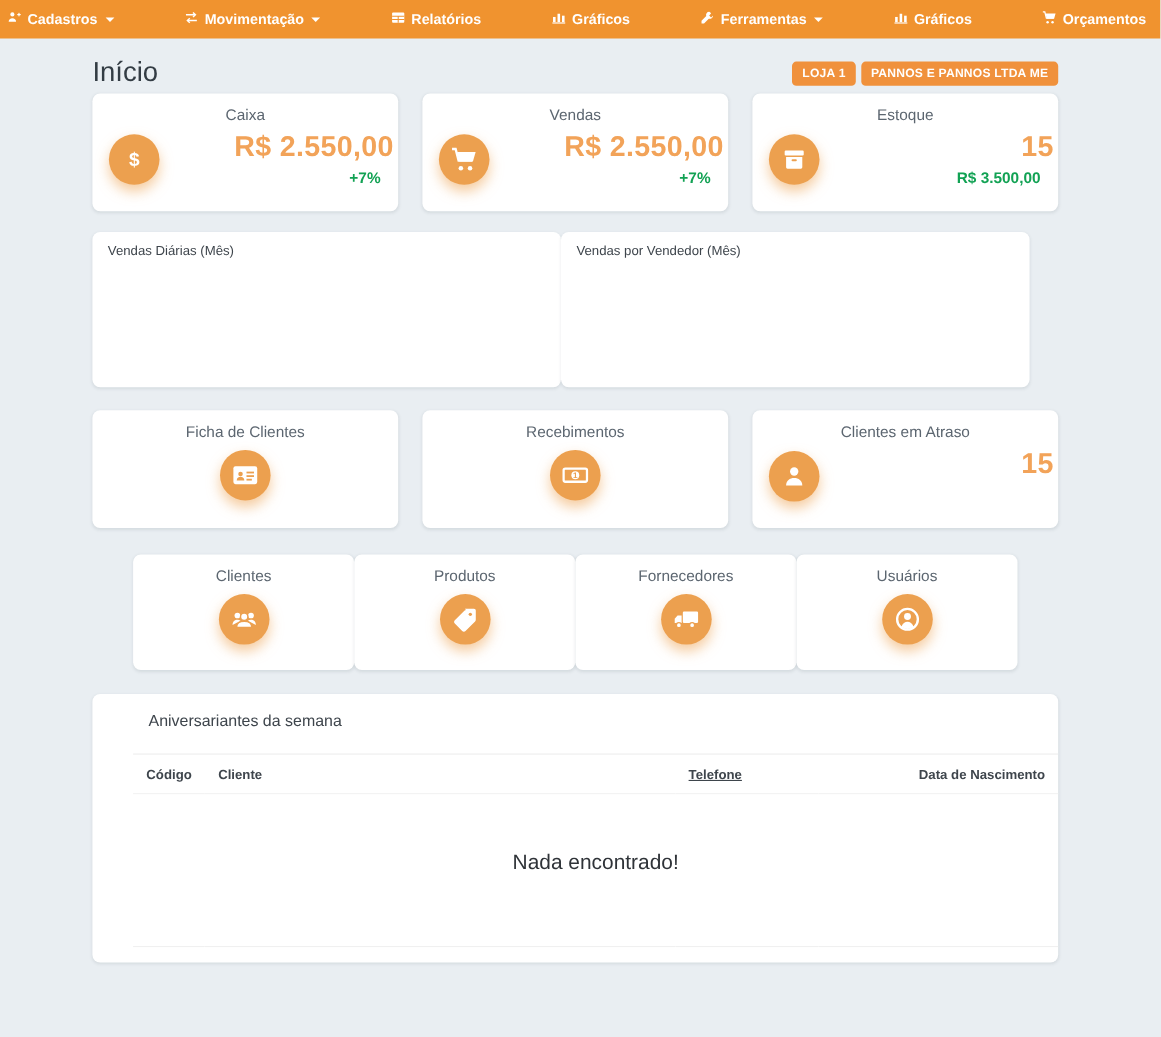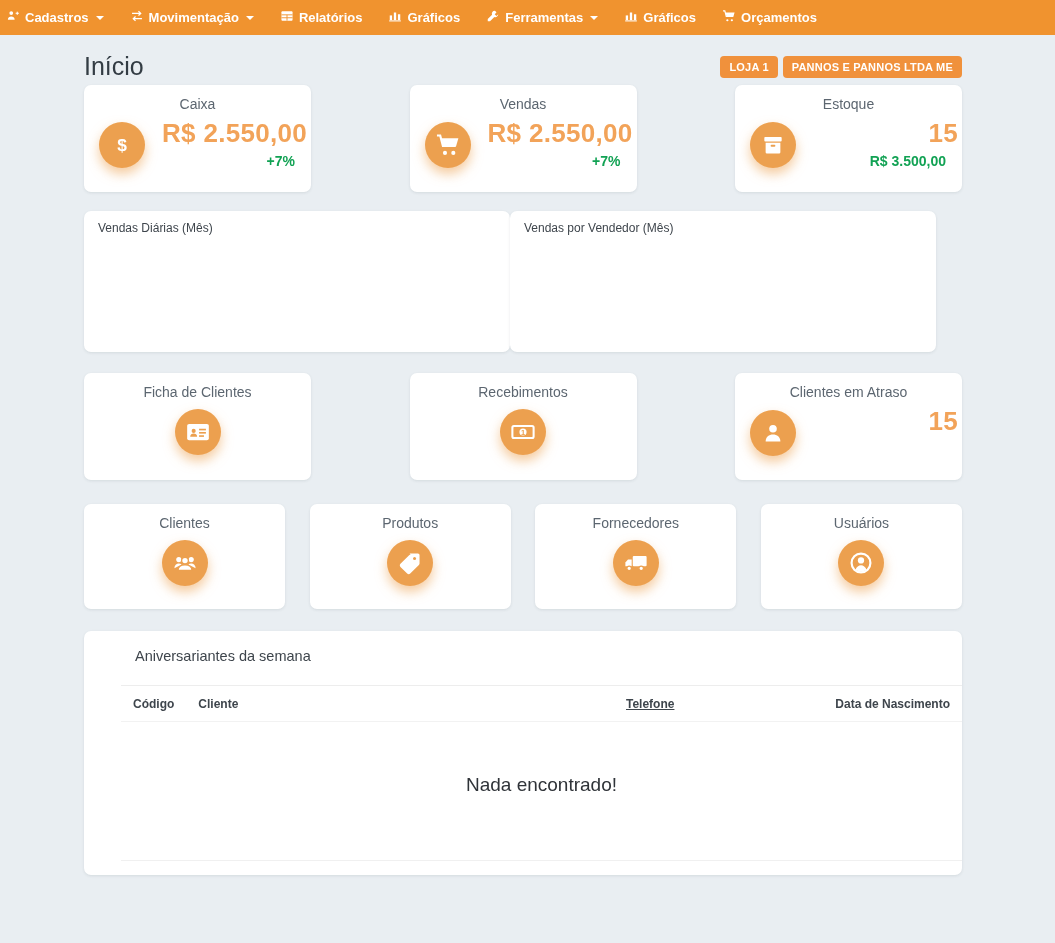--- a/index.html
+++ b/index.html
@@ -5,21 +5,21 @@
   * { box-sizing: border-box; margin: 0; padding: 0; }
   html,body { width:1055px; height:943px; overflow:hidden; }
   body {
     background:#E9EEF2;
     font-family:"Liberation Sans","DejaVu Sans",sans-serif;
     color:#3E454C;
   }
   
   .navbar {
     height:35px; background:#F0932F; display:flex; align-items:center;
-    width:100%; overflow:hidden;
+    width:100%; overflow:hidden;justify-content:space-between;
   }
   .nav-item {
     display:flex; align-items:center; gap:5px; padding:0 13px; height:100%;
     color:#fff; font-size:13px; font-weight:700; cursor:pointer; white-space:nowrap;
   }
   .nav-item:first-child { margin-left:-7px; }
   .nav-item svg { width:14px; height:14px; flex:0 0 auto; }
   .caret {
     width:0; height:0; margin-left:2px;
     border-left:4px solid transparent; border-right:4px solid transparent;
@@ -36,21 +36,21 @@
   .badge {
     background:#F0913C; color:#fff; font-size:11px; font-weight:700;
     padding:5px 9px; border-radius:4px; letter-spacing:.2px;
   }
   .row { display:flex; justify-content:space-between; }
   .card {
     background:#fff; border-radius:7px;
     box-shadow:0 1px 3px rgba(31,45,61,.10);
     position:relative;
   }
-  .stat-card { width:227px; height:107px; }
+  .stat-card { width:278px; height:107px; }
   .card-title { text-align:center; padding-top:11px; font-size:14px; color:#5C6670; }
   .icon-circle {
     width:46px; height:46px; border-radius:50%; background:#ECA04F;
     display:flex; align-items:center; justify-content:center;
     box-shadow:0 6px 12px rgba(236,160,79,.55);
   }
   .icon-circle svg { width:26px; height:26px; }
   .circle-left { position:absolute; left:15px; top:37px; }
   .circle-center { margin:9px auto 0; }
   .stat-value {
@@ -60,21 +60,21 @@
   .stat-delta {
     position:absolute; right:16px; top:68px;
     font-size:14px; font-weight:700; color:#12A254;
   }
   
   .charts-row { margin-top:19px; display:flex; justify-content:flex-start; }
   .chart-panel { width:426px; height:141px; }
   .chart-title { padding:10px 14px; font-size:12px; color:#3E454C; }
   
   .row3 { margin-top:21px; }
-  .row4 { margin-top:24px; }
+  .row4 { margin-top:24px;justify-content:center; }
   .sq-card { width:201px; height:105px; cursor:pointer; }
   .wide-card { cursor:pointer; }
   
   .table-panel { margin-top:22px;padding-left:37px; }
   .panel-head {
     padding:17px 14px 21px; font-size:14.5px; color:#3E454C;
     border-bottom:1px solid #EDEDED;
   }
   table { width:100%; border-collapse:collapse; }
   th {

